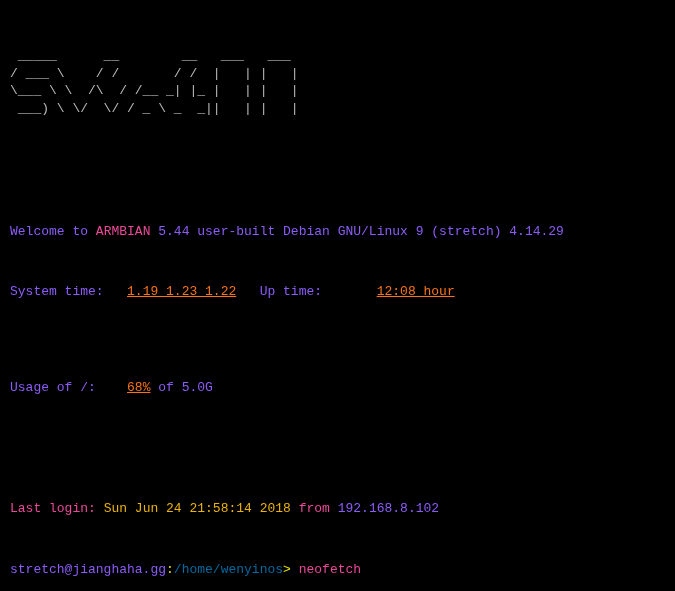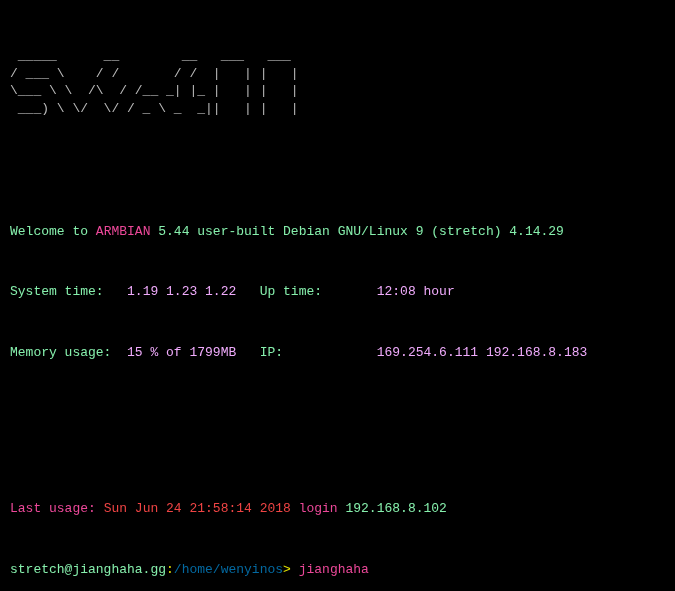--- a/index.html
+++ b/index.html
@@ -16,24 +16,24 @@
   }
   .term {
     padding: 8px 6px 6px 6px;
     white-space: pre;
   }
   .ascii {
     color: #bbb;
     height: 72px;
     overflow: hidden;
   }
-  .wh   { color: #ef4444; }
+  .wh   { color: #eab308; }
   .cy   { color: #ec4899; }
-  .mg   { color: #86efac; }
-  .gr   { color: #f0abfc; }
+  .mg   { color: #8b5cf6; }
+  .gr   { color: #f97316; text-decoration: underline; }
   .ye   { color: #e5e500; }
   .bl   { color: #0369a1; }
   pre, div.row, div.ascii { margin: 4px; }
   .row {
     white-space: pre;
   }
 </style>
 </head>
 <body>
 
@@ -44,29 +44,29 @@
 \___ \ \  /\  / /__ _| |_ |   | |   |
  ___) \ \/  \/ / _ \ _  _||   | |   |
 |____/ \__/\__/\___/ | |_ |___| |___|</div>
 
 <div class="row">&nbsp;</div>
 
 <div class="row"><span class="mg">Welcome to </span><span class="cy">ARMBIAN</span><span class="mg"> 5.44 user-built Debian GNU/Linux 9 (stretch) 4.14.29</span></div>
 
 <div class="row"><span class="mg">System time:   </span><span class="gr">1.19 1.23 1.22</span><span class="mg">   Up time:       </span><span class="gr">12:08 hour</span></div>
 
-<div class="row"><span class="mg">Memory usage:  </span><span class="gr">15 % of 1799MB</span><span class="mg">   IP:            </span><span class="gr">169.254.6.111 192.168.8.183</span></div>
 
 
+<div class="row"><span class="mg">Usage of /:    </span><span class="gr">68%</span><span class="mg"> of 5.0G</span></div>
 
 <div class="row">&nbsp;</div>
 
-<div class="row"><span class="cy">Last usage: </span><span class="wh">Sun Jun 24 21:58:14 2018</span><span class="cy"> login </span><span class="mg">192.168.8.102</span></div>
+<div class="row"><span class="cy">Last login: </span><span class="wh">Sun Jun 24 21:58:14 2018</span><span class="cy"> from </span><span class="mg">192.168.8.102</span></div>
 
-<div class="row"><span class="mg">stretch@jianghaha.gg</span><span class="ye">:</span><span class="bl">/home/wenyinos</span><span class="ye">&gt; </span><span class="cy">jianghaha</span></div>
+<div class="row"><span class="mg">stretch@jianghaha.gg</span><span class="ye">:</span><span class="bl">/home/wenyinos</span><span class="ye">&gt; </span><span class="cy">neofetch</span></div>
 
 
 
 
 
 
 
 
 
 

